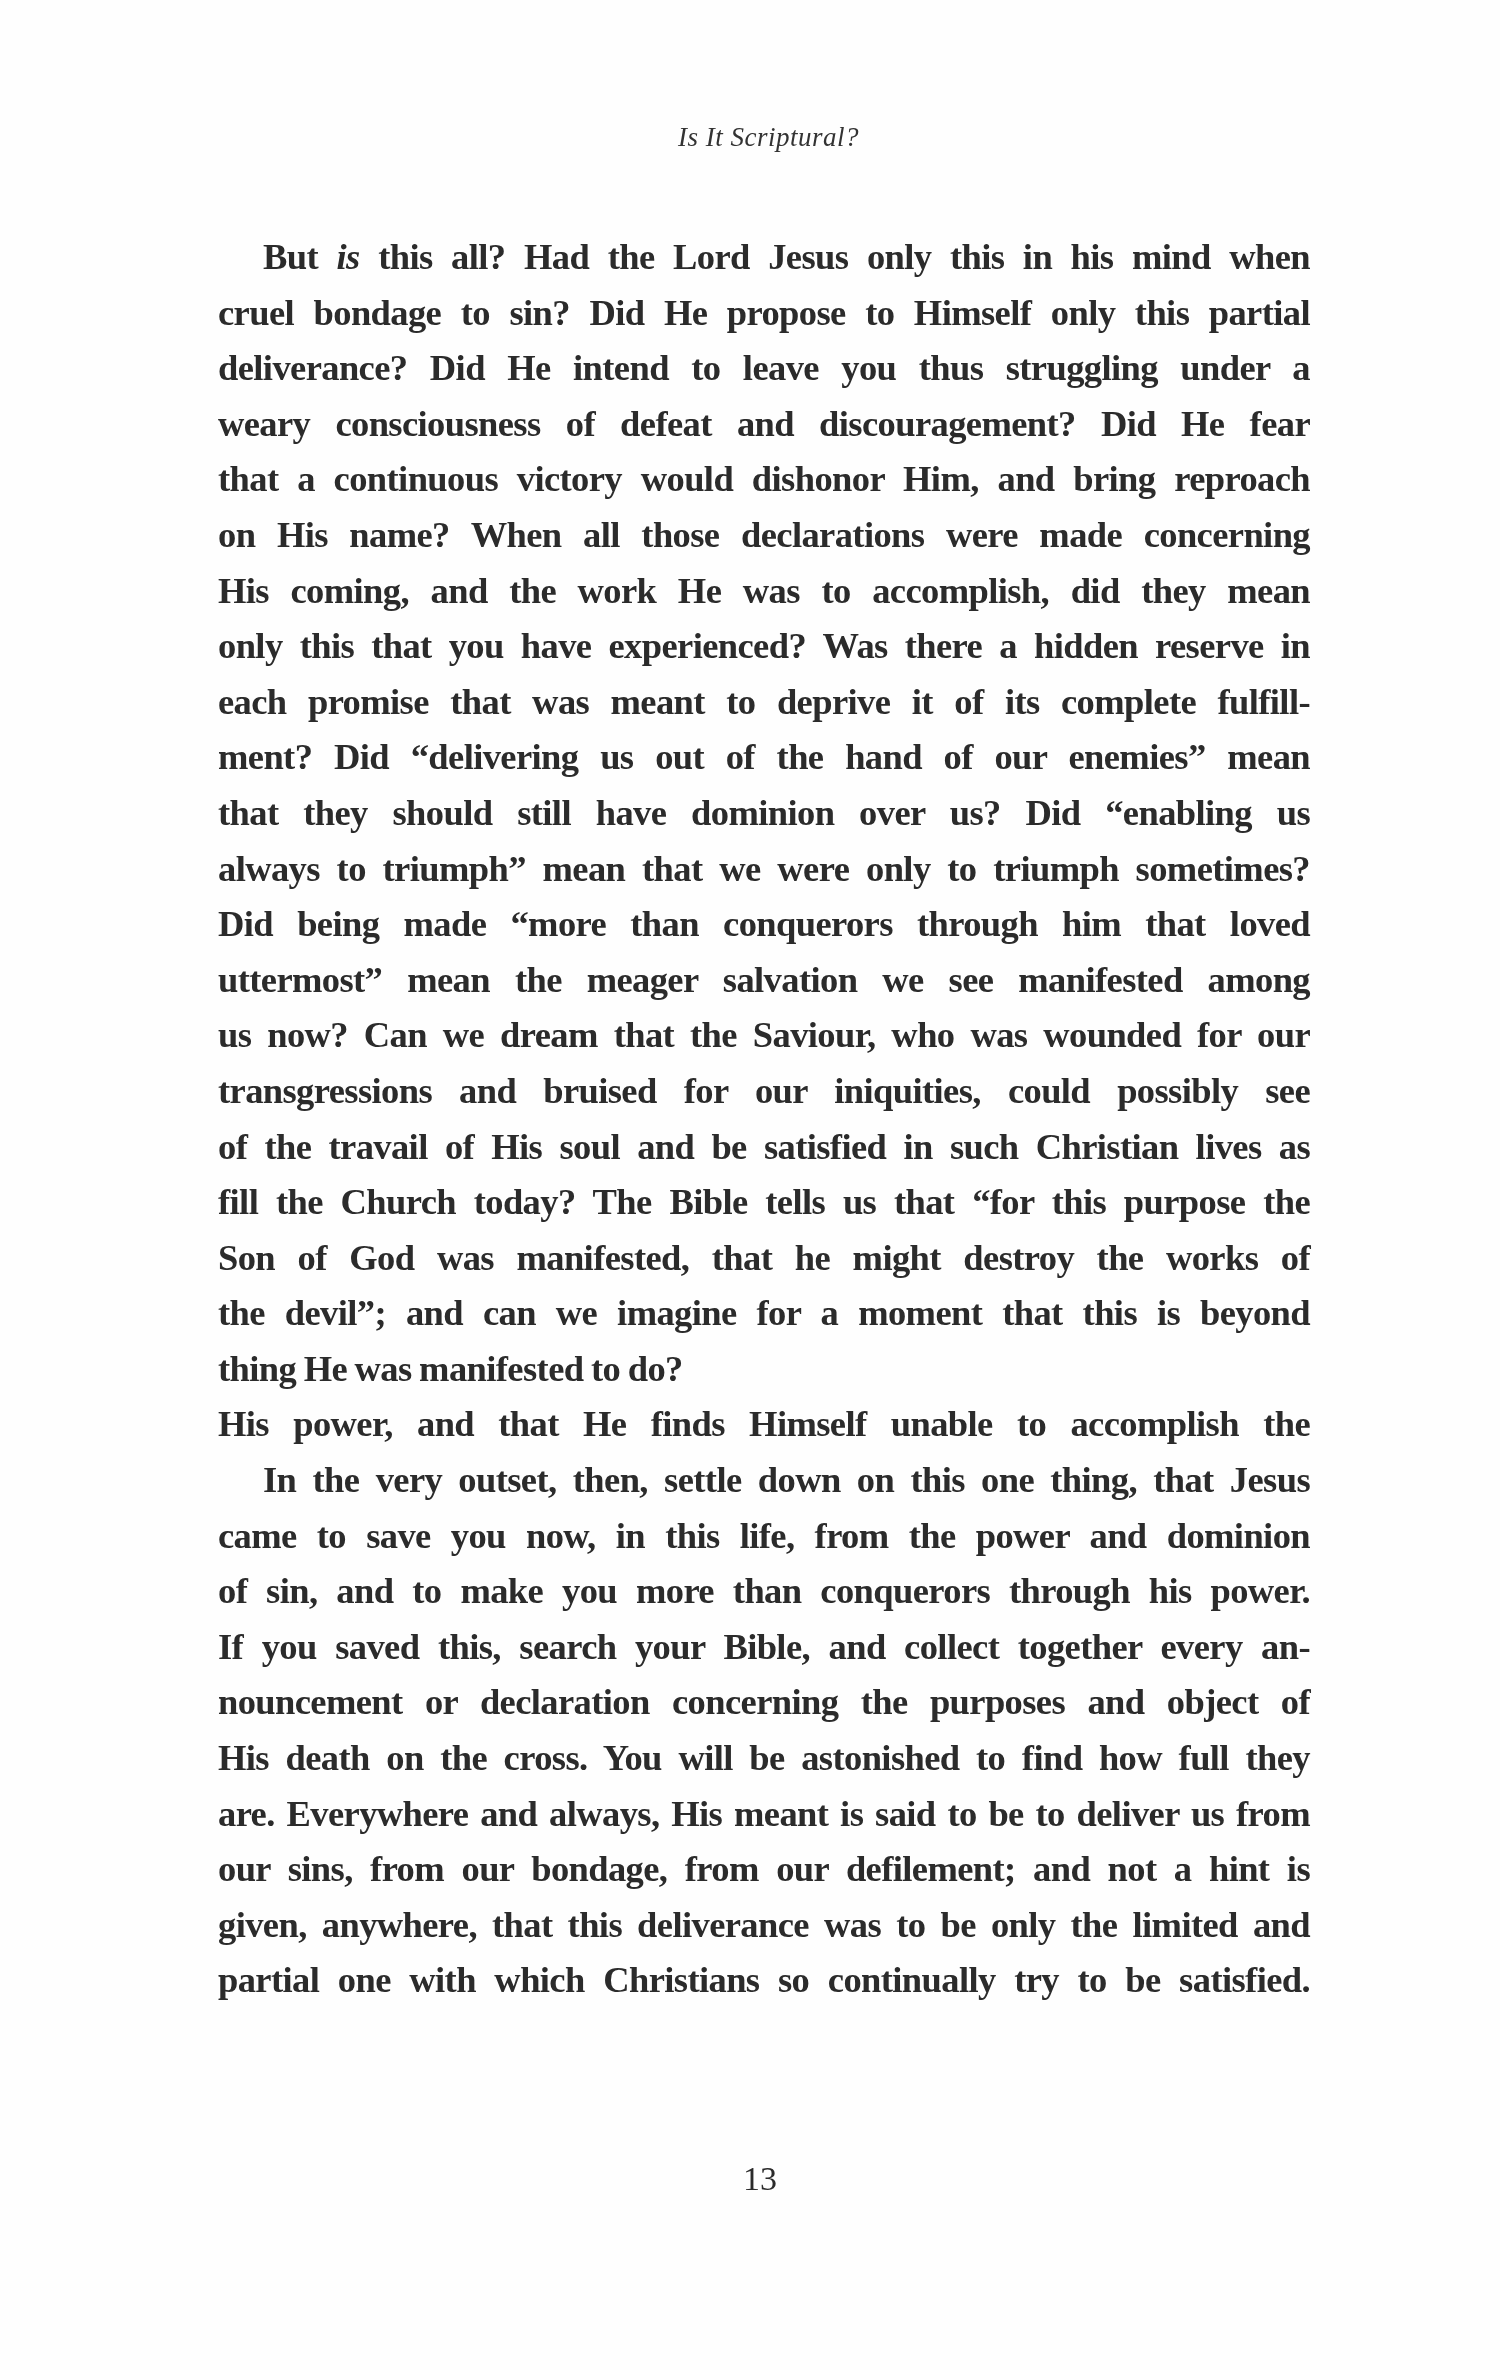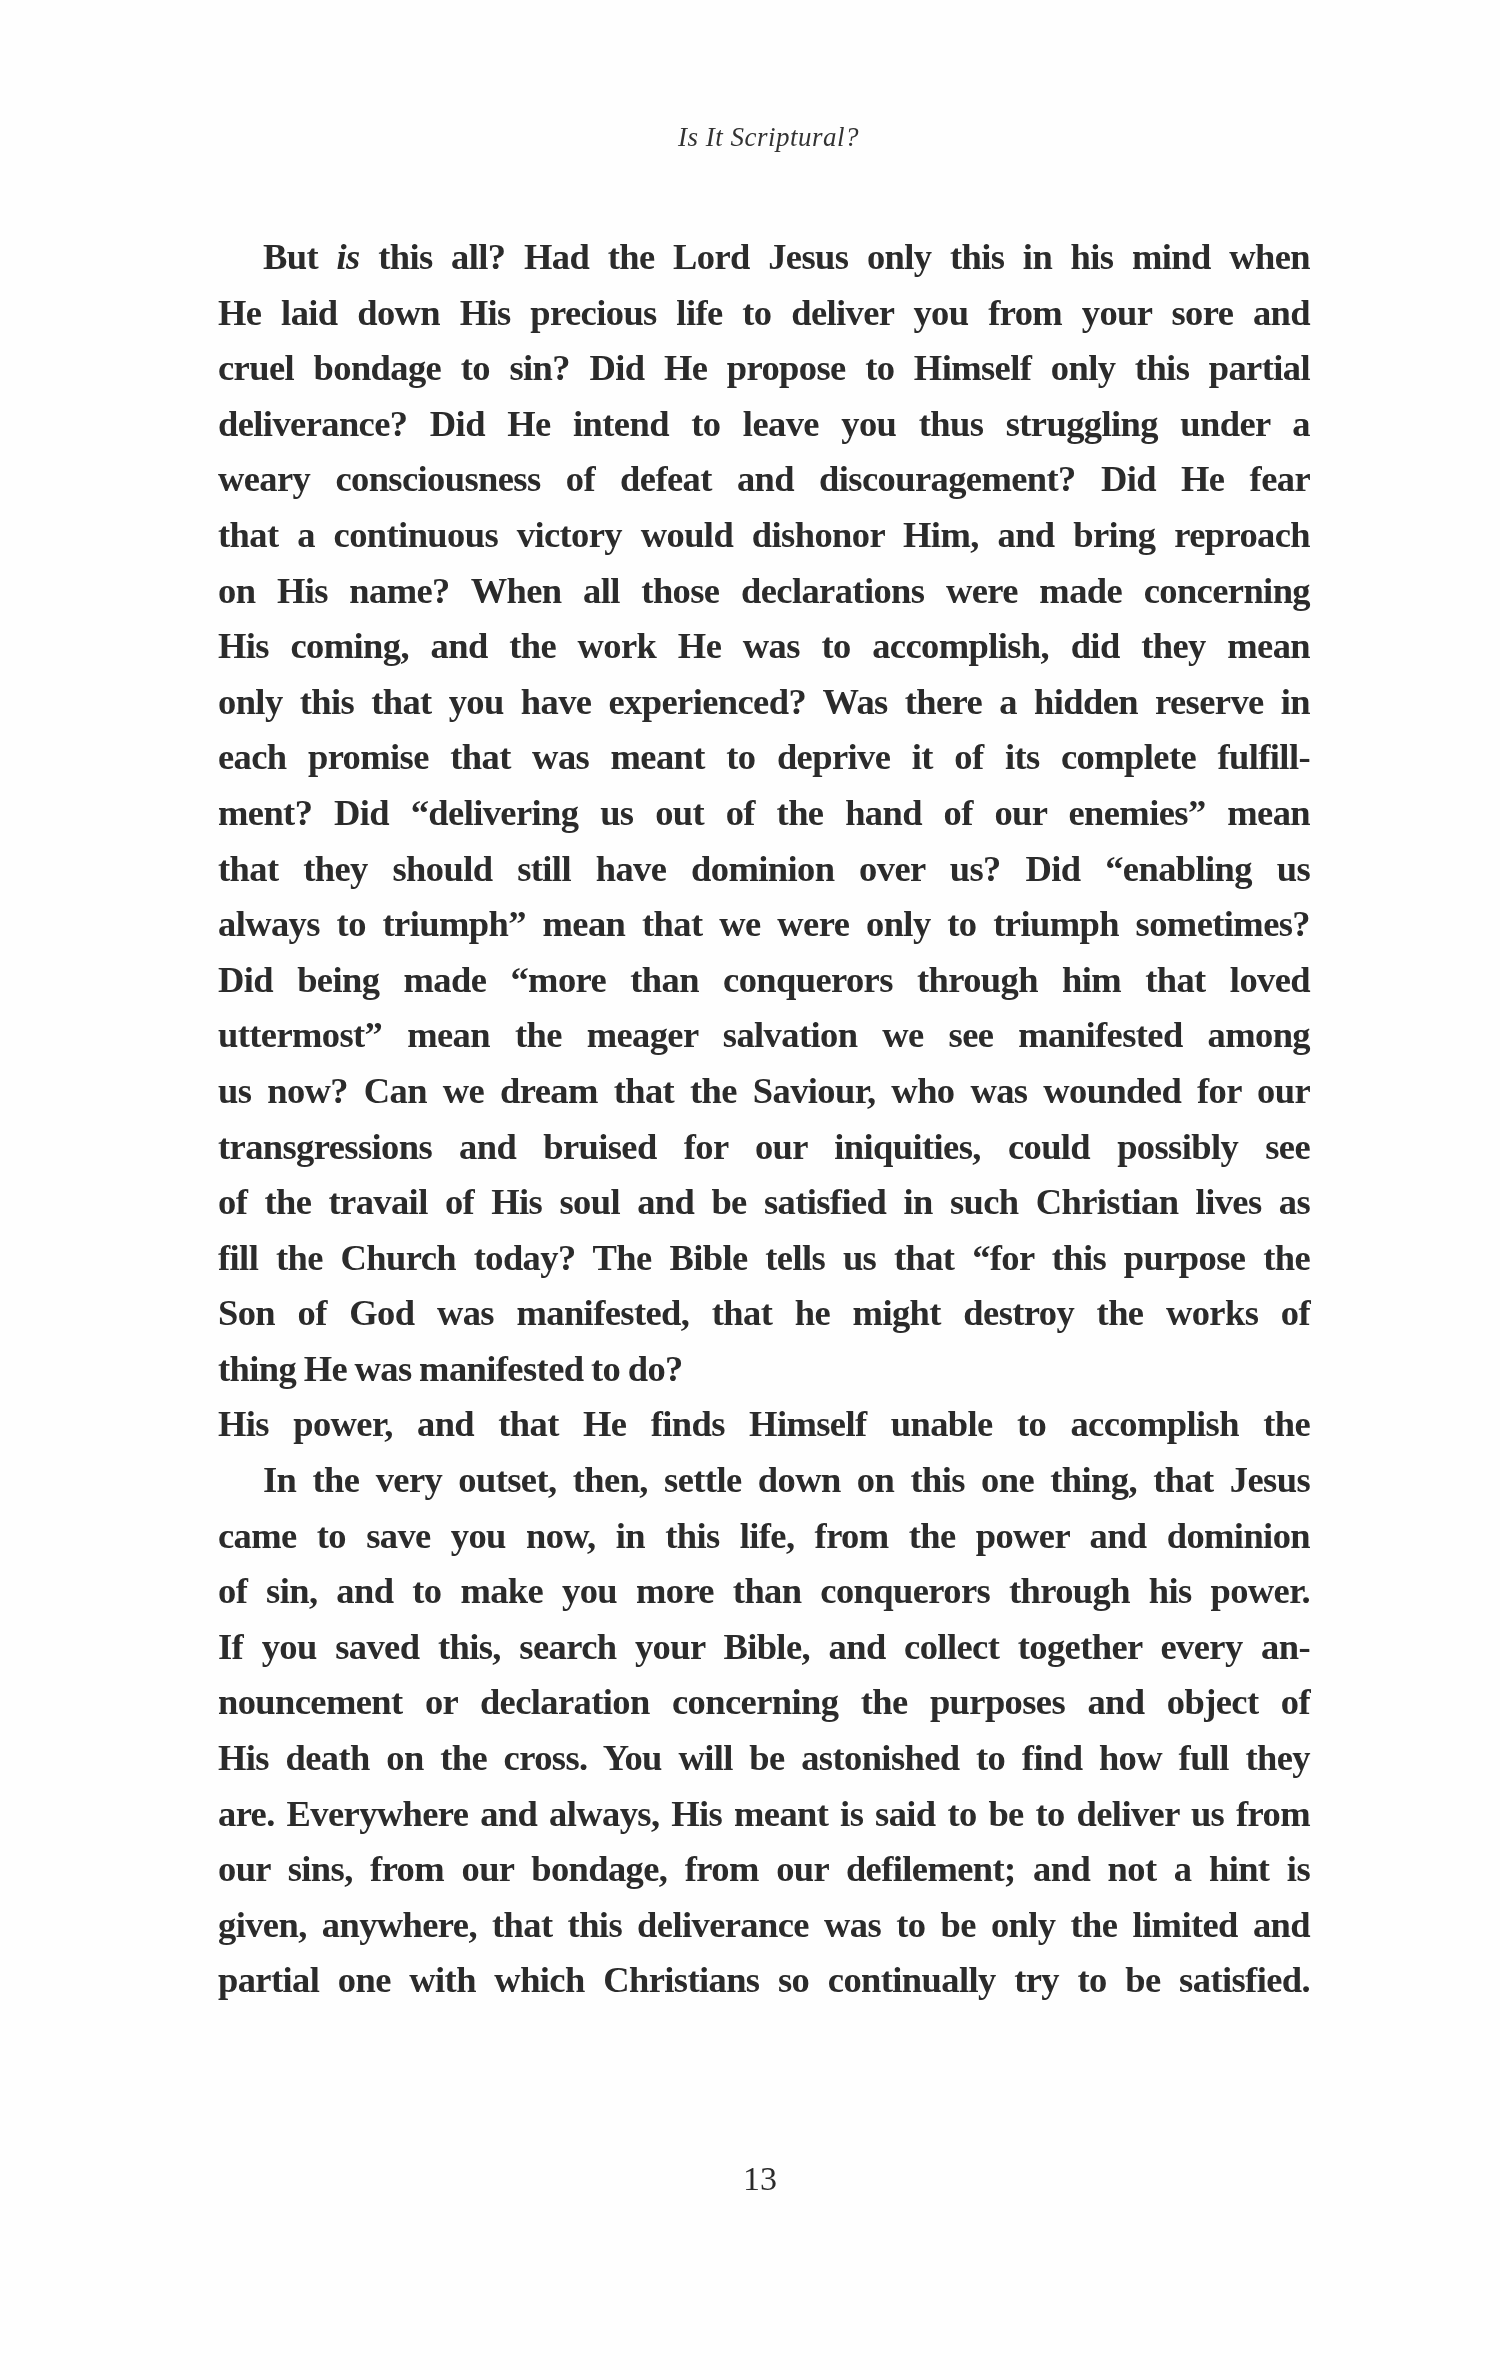--- a/index.html
+++ b/index.html
@@ -71,39 +71,39 @@
 </style>
 </head>
 <body>
 
 <div class="page">
   <div class="running-head">Is It Scriptural?</div>
 
   <div class="body-text">
     <div class="paragraph">
       <span class="line indent"><span>But </span><em>is</em><span> this all? Had the Lord Jesus only this in his mind when</span></span>
-      <span class="line">He laid down His precious life to deliver you from your sore and</span>
       <span class="line">cruel bondage to sin? Did He propose to Himself only this partial</span>
       <span class="line">deliverance? Did He intend to leave you thus struggling under a</span>
       <span class="line">weary consciousness of defeat and discouragement? Did He fear</span>
       <span class="line">that a continuous victory would dishonor Him, and bring reproach</span>
       <span class="line">on His name? When all those declarations were made concerning</span>
       <span class="line">His coming, and the work He was to accomplish, did they mean</span>
       <span class="line">only this that you have experienced? Was there a hidden reserve in</span>
       <span class="line">each promise that was meant to deprive it of its complete fulfill-</span>
       <span class="line">ment? Did “delivering us out of the hand of our enemies” mean</span>
       <span class="line">that they should still have dominion over us? Did “enabling us</span>
       <span class="line">always to triumph” mean that we were only to triumph sometimes?</span>
       <span class="line">Did being made “more than conquerors through him that loved</span>
       <span class="line">uttermost” mean the meager salvation we see manifested among</span>
       <span class="line">us now? Can we dream that the Saviour, who was wounded for our</span>
       <span class="line">transgressions and bruised for our iniquities, could possibly see</span>
       <span class="line">of the travail of His soul and be satisfied in such Christian lives as</span>
       <span class="line">fill the Church today? The Bible tells us that “for this purpose the</span>
       <span class="line">Son of God was manifested, that he might destroy the works of</span>
+      <span class="line">the devil”; and can we imagine for a moment that this is beyond</span>
       <span class="line last">thing He was manifested to do?</span>
       <span class="line">His power, and that He finds Himself unable to accomplish the</span>
     </div>
     <div class="paragraph">
       <span class="line indent">In the very outset, then, settle down on this one thing, that Jesus</span>
       <span class="line">came to save you now, in this life, from the power and dominion</span>
       <span class="line">of sin, and to make you more than conquerors through his power.</span>
       <span class="line">If you saved this, search your Bible, and collect together every an-</span>
       <span class="line">nouncement or declaration concerning the purposes and object of</span>
       <span class="line">His death on the cross. You will be astonished to find how full they</span>

